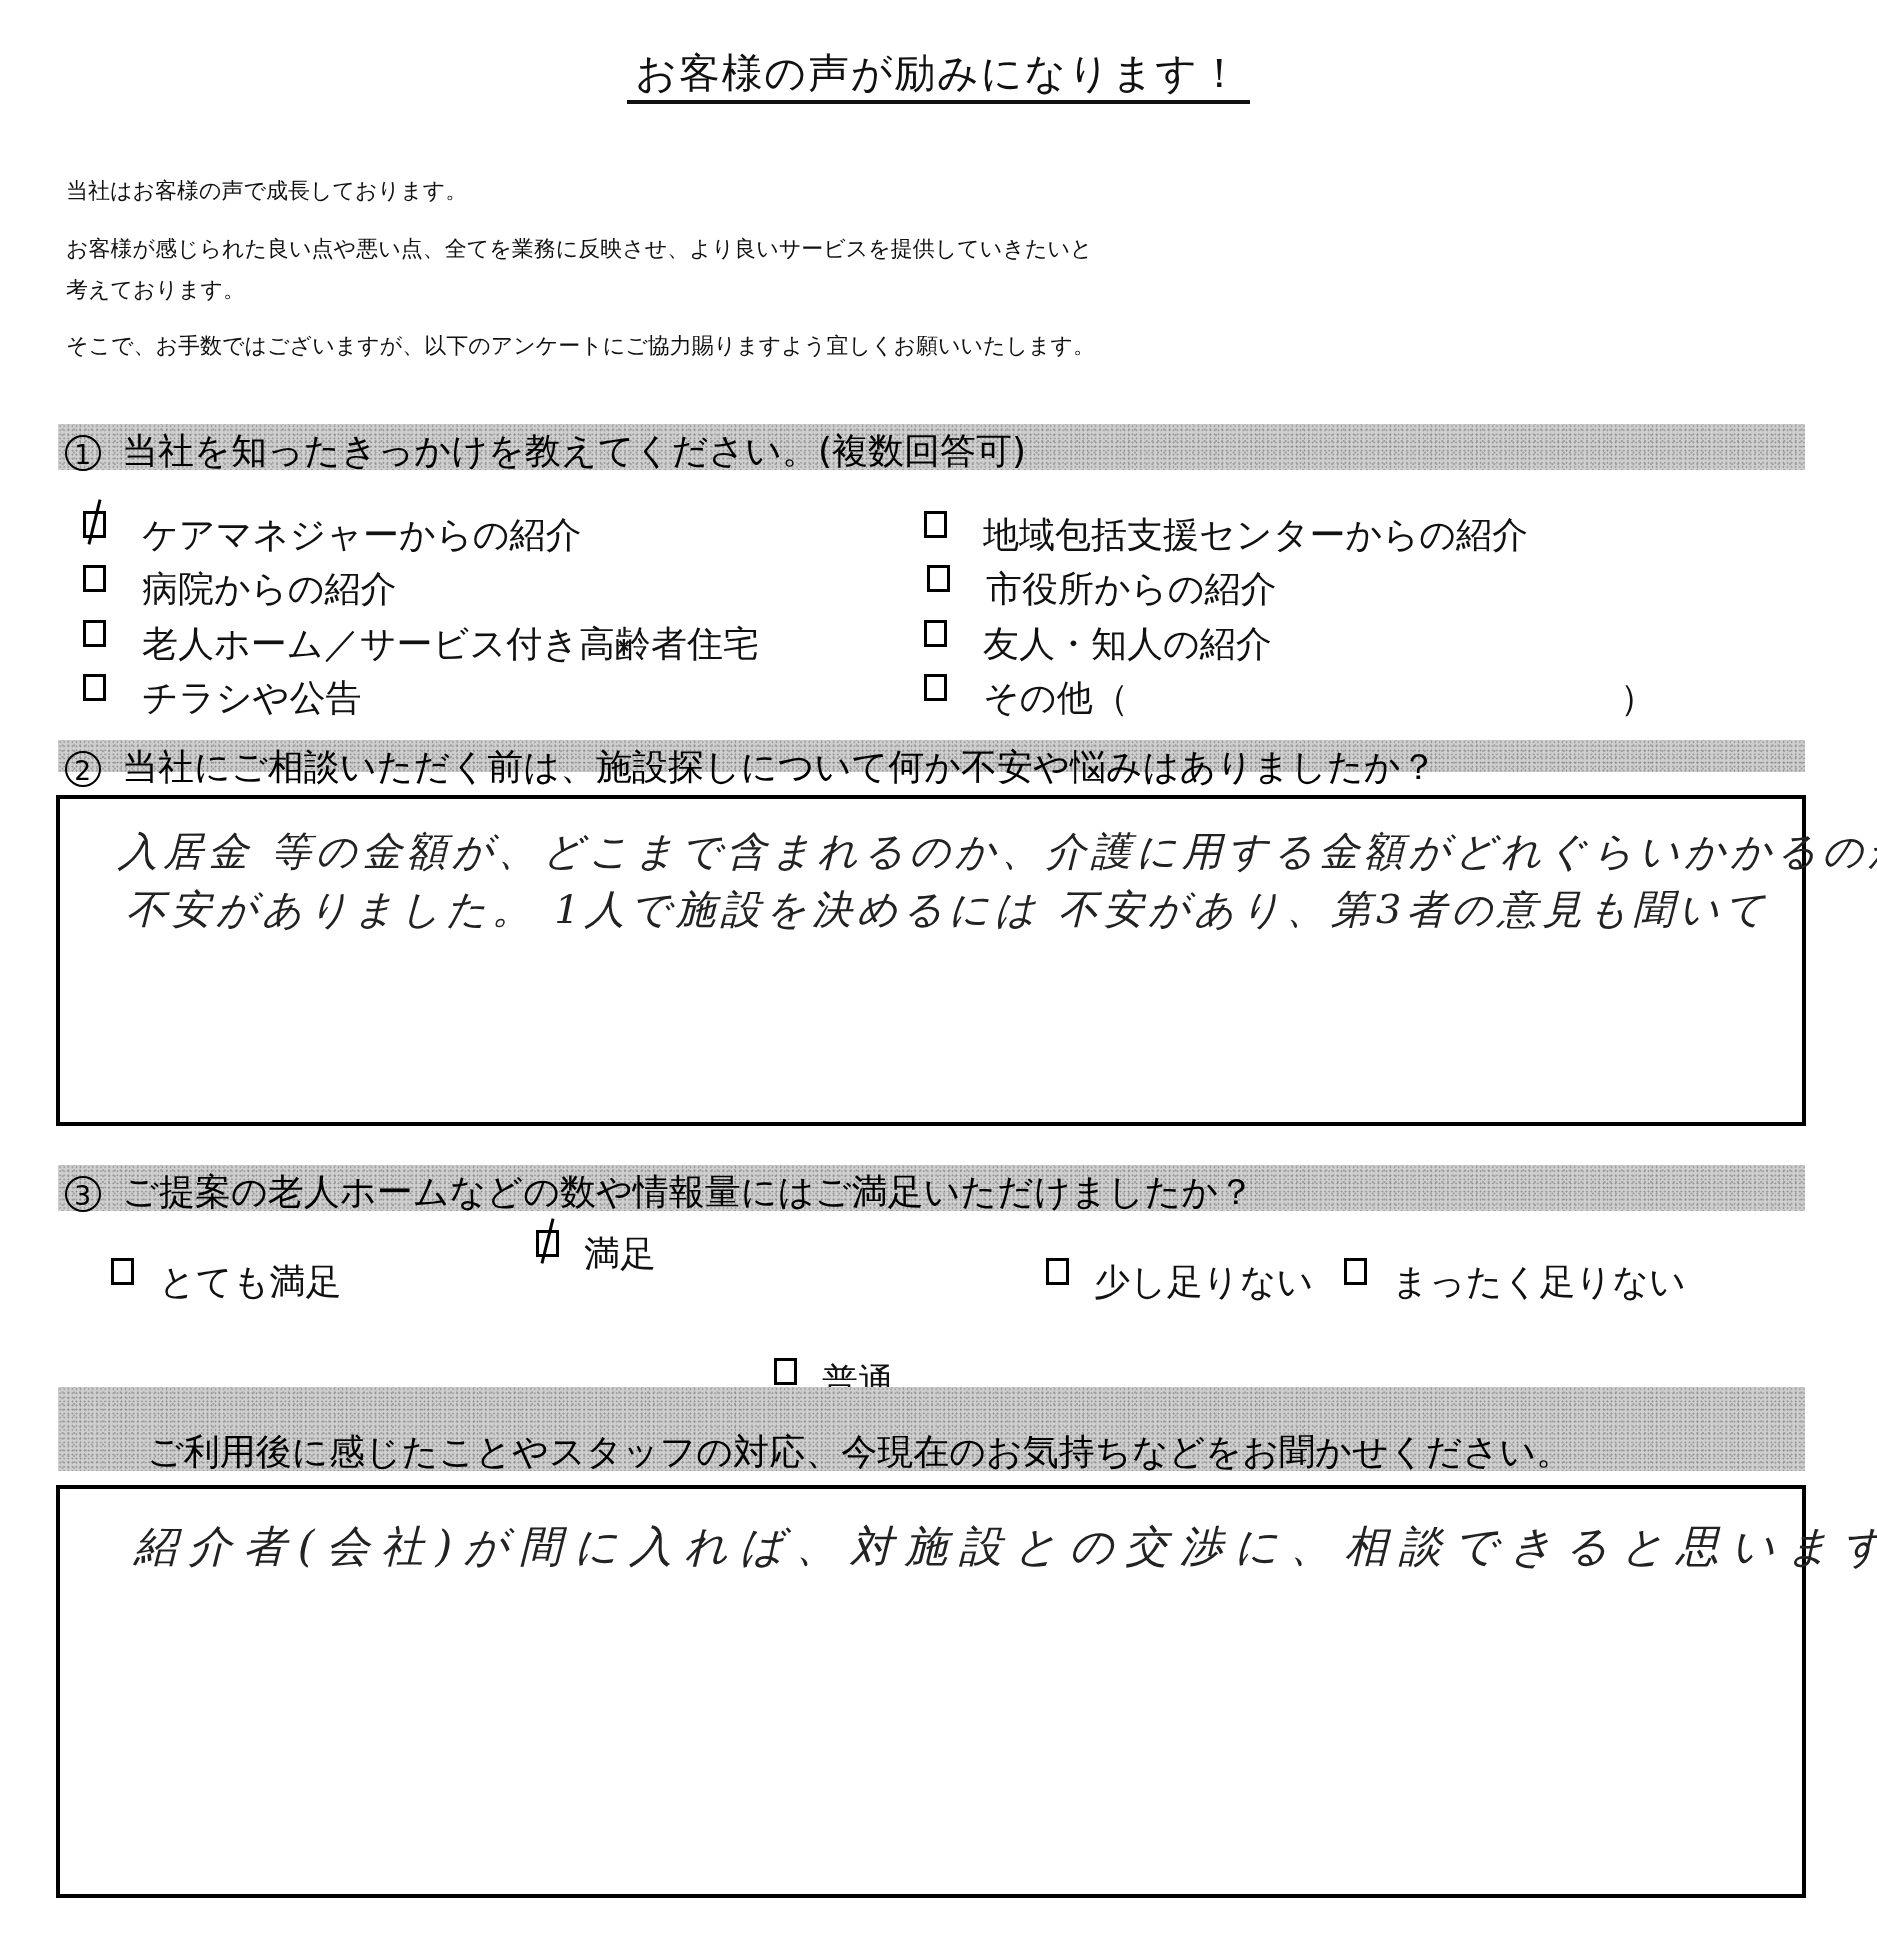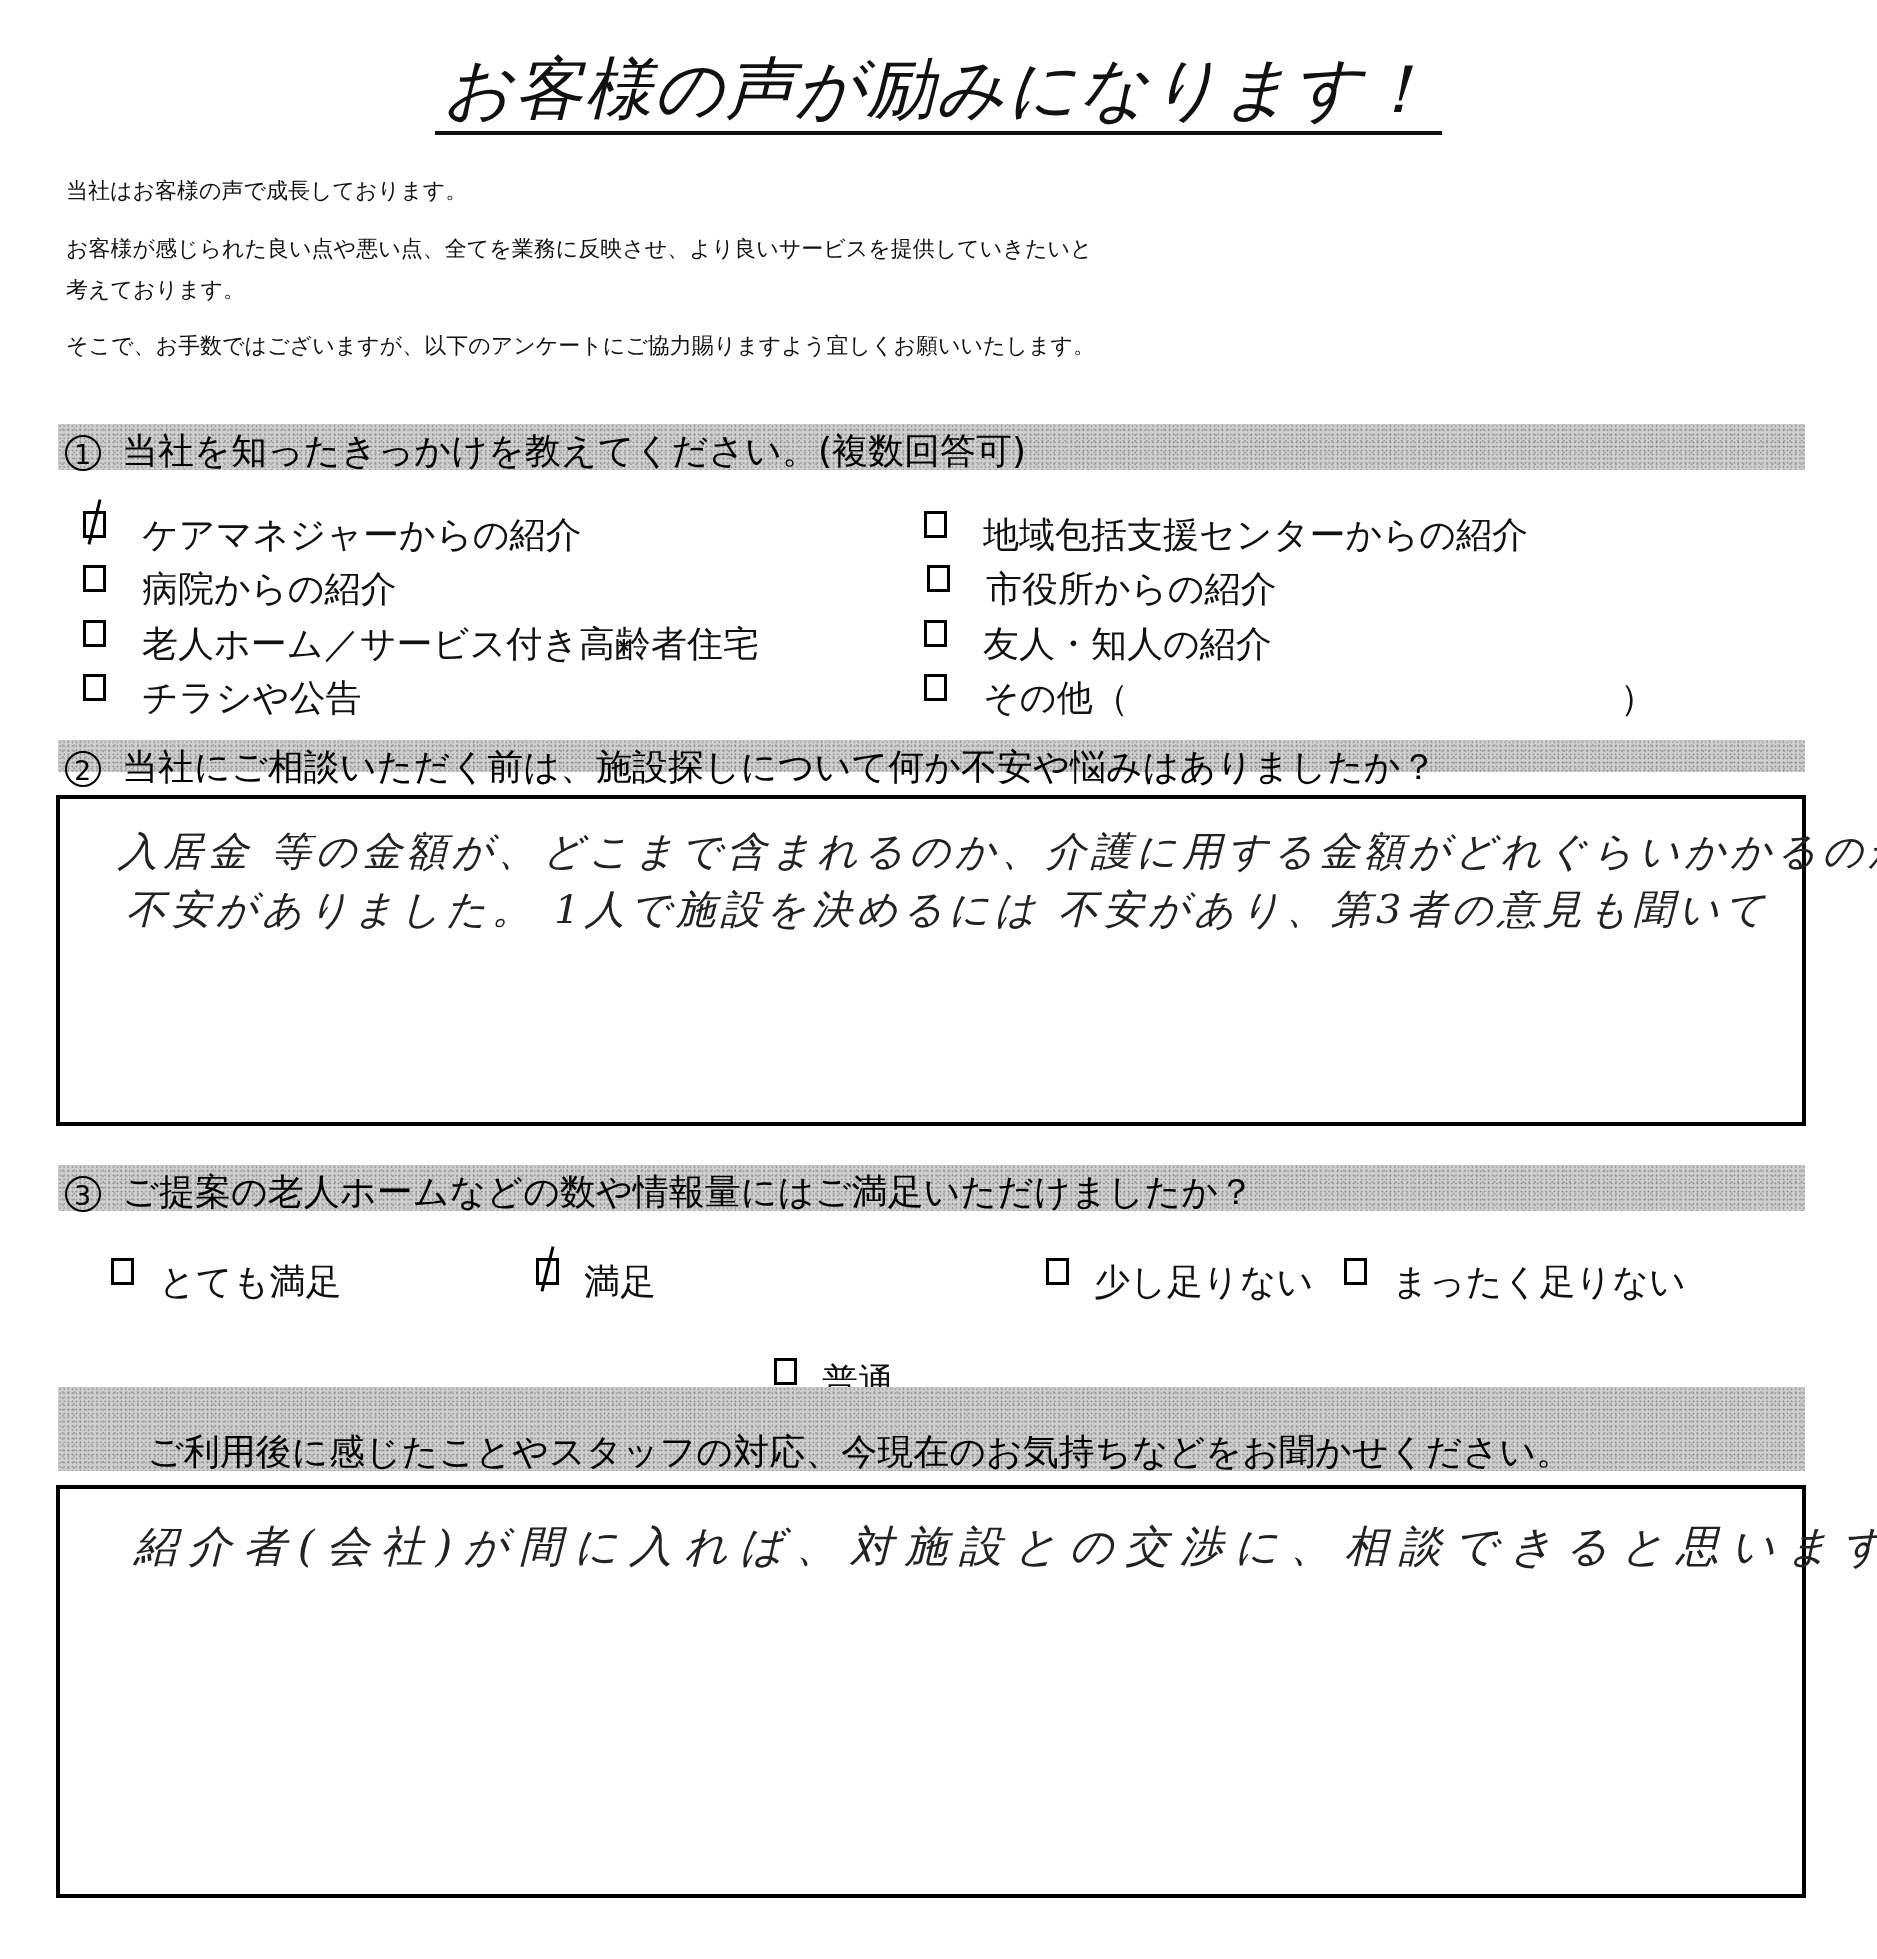--- a/index.html
+++ b/index.html
@@ -1,20 +1,20 @@
 <!DOCTYPE html>
 <html style="font-size:13.2px"><head>
 <meta charset="utf-8">
 <style>
   html, body { margin:0; padding:0; background:#ffffff; }
   body { width:1877px; height:1960px; position:relative; overflow:hidden;
          font-family:"DejaVu Sans","Liberation Sans",sans-serif; color:#111; }
   .abs { position:absolute; }
   .title { left:0; width:1877px; top:50px; text-align:center; }
-  .title span { font-size:68px; letter-spacing:1.7px; border-bottom:4.1px solid #111; padding:0 8.3px 3.3px 8.3px; line-height:1.15;font-style:italic; }
+  .title span { font-size:41px; letter-spacing:1.7px; border-bottom:4.1px solid #111; padding:0 8.3px 3.3px 8.3px; line-height:1.15; }
   .para { left:66px; font-size:22px; line-height:1.2; white-space:nowrap; }
   .band { left:58px; width:1747px; background-color:#cfcfcf;
           background-image:
             radial-gradient(#8a8a8a 0.7px, transparent 1px),
             radial-gradient(#a0a0a0 0.7px, transparent 0.9px);
           background-size:4.1px 4.1px, 5.8px 5.8px;
           background-position:0 0, 1.7px 2.5px; }
   .band-text { position:absolute; left:6.6px; font-size:36px; white-space:nowrap; color:#000; }
   .num { display:inline-block; width:36px; height:36px; border:2.5px solid #000; border-radius:50%;
          font-size:26.5px; text-align:center; line-height:36px; margin-right:21.5px; vertical-align:middle; box-sizing:border-box;}
@@ -92,21 +92,21 @@
 <div class="abs band" style="top:1165px;height:46px;">
   <div class="band-text" style="top:2.5px;">
     <span class="num">3</span><span>ご提案の老人ホームなどの数や情報量にはご満足いただけましたか？</span>
   </div>
 </div>
 
 <div class="abs opt" style="left:111px;top:1258px;">
   <span class="cb" style="margin-right:25px;"></span>
   <span>とても満足</span>
 </div>
-<div class="abs opt" style="left:500px;top:1258px;padding-left:36px;">
+<div class="abs opt" style="left:500px;top:1230px;padding-left:36px;">
   <span class="cb checked" style="margin-right:25px;"></span>
   <span>満足</span>
 </div>
 <div class="abs opt" style="left:774px;top:1314px;margin-top:44px;">
   <span class="cb" style="margin-right:25px;"></span>
   <span>普通</span>
 </div>
 <div class="abs opt" style="left:1046px;top:1258px;">
   <span class="cb" style="margin-right:25px;"></span>
   <span>少し足りない</span>

